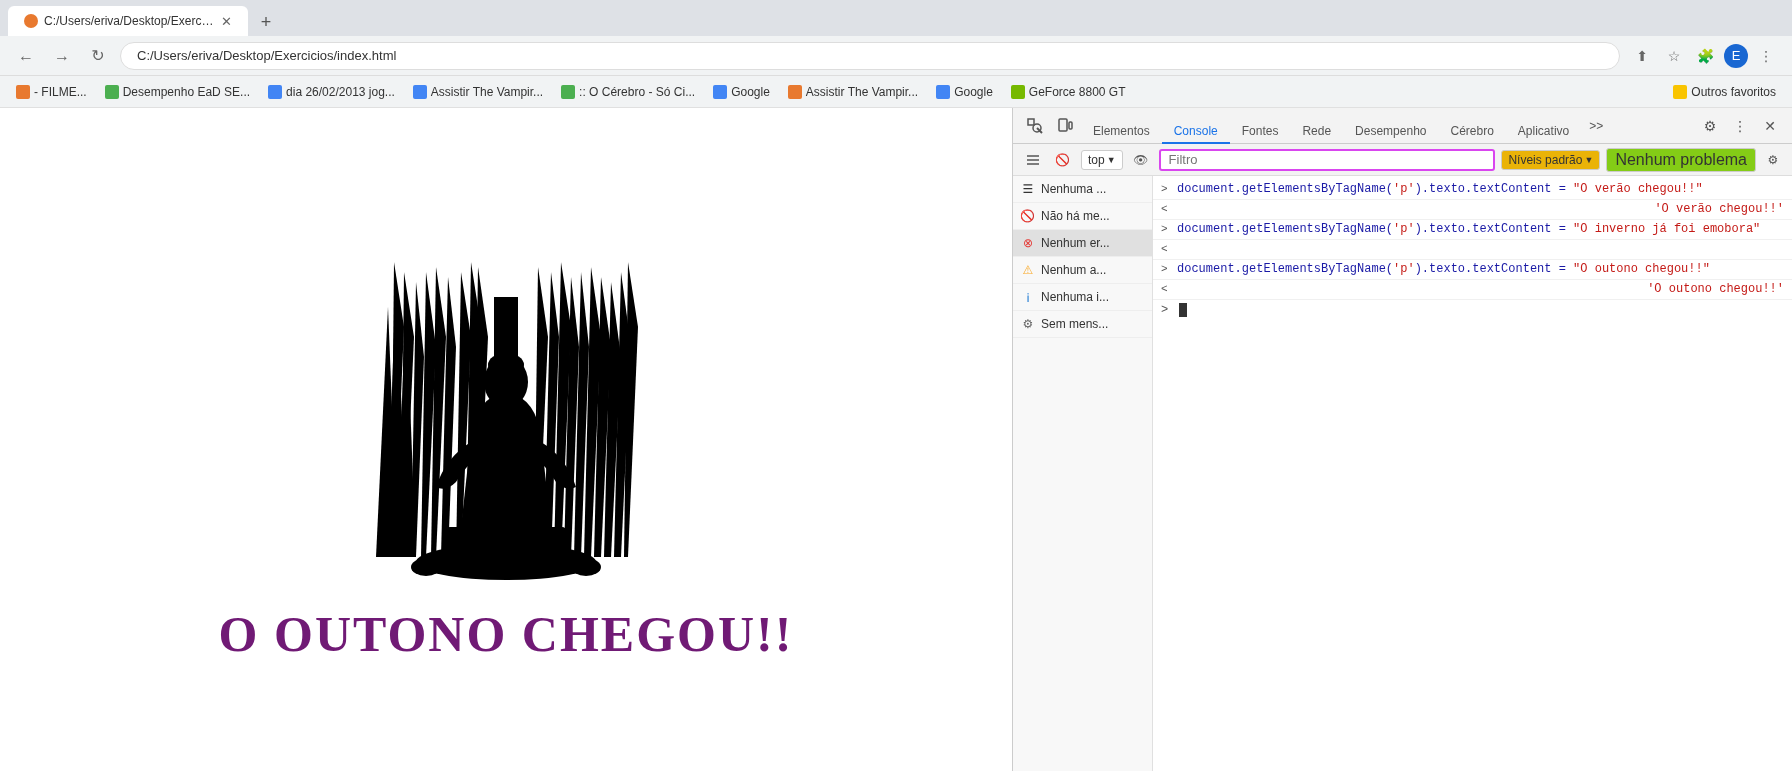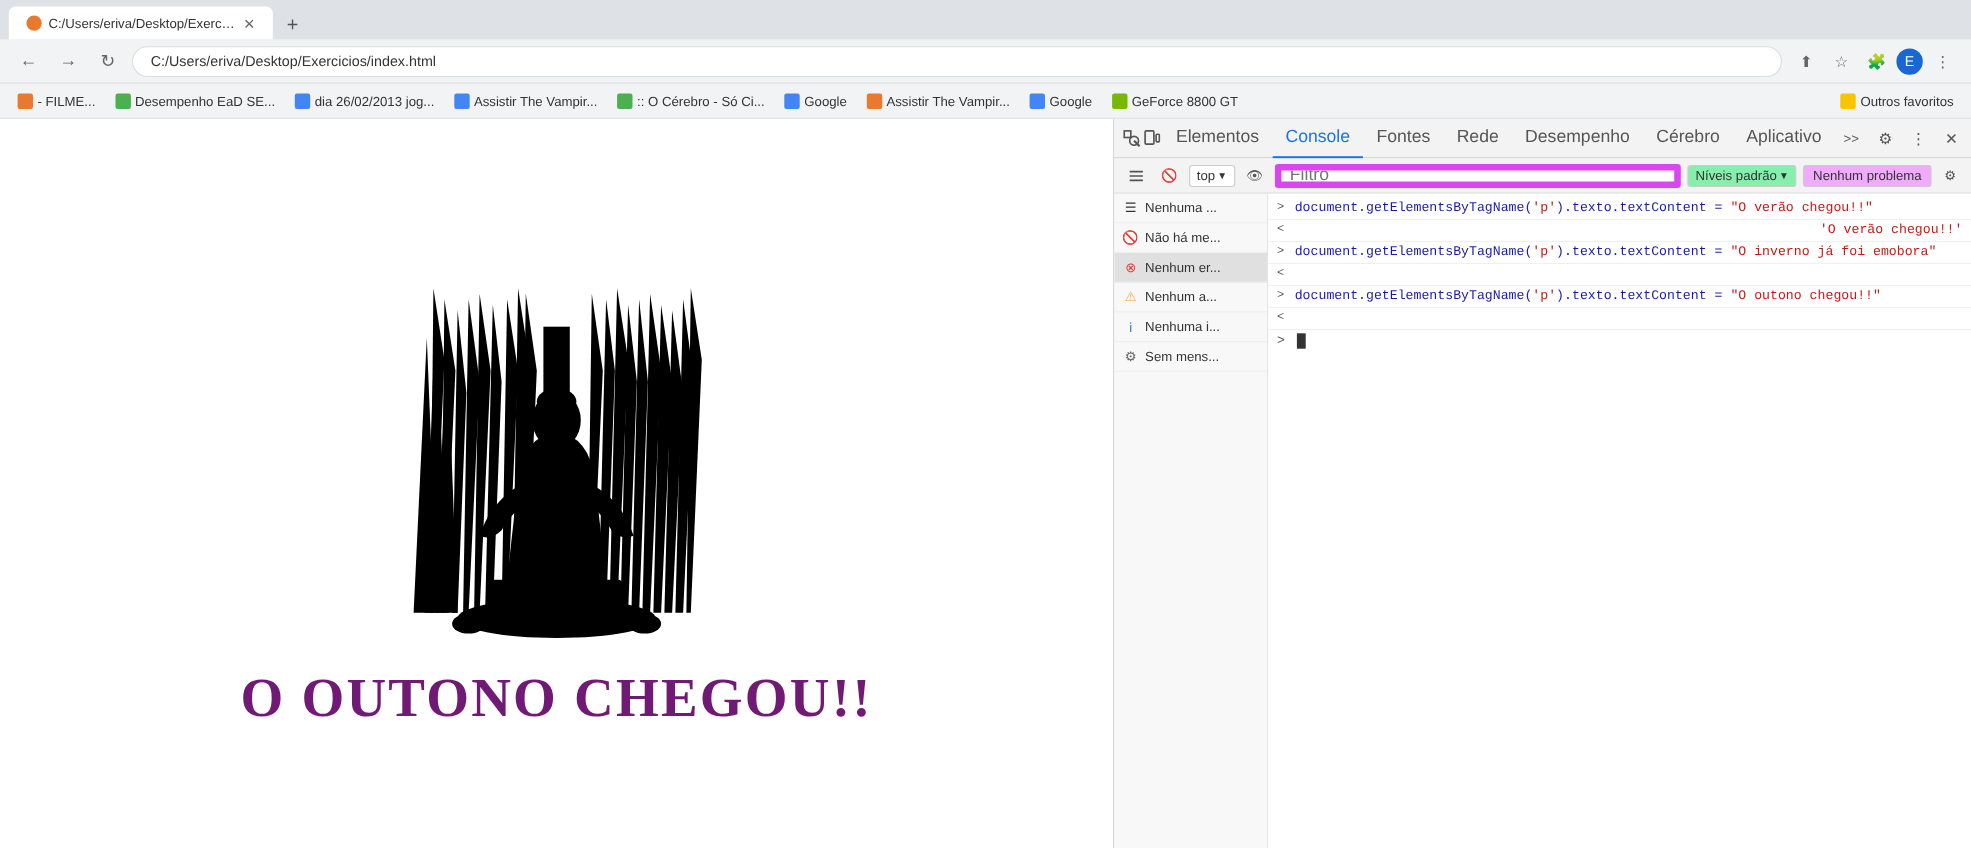--- a/index.html
+++ b/index.html
@@ -158,26 +158,26 @@
     }
 
     .devtools-tabs {
       display: flex;
       align-items: center;
       gap: 0;
       flex: 1;
     }
     .devtools-tab {
       padding: 4px 12px;
-      font-size: 16px;
+      font-size: 12px;
       color: #555;
       cursor: pointer;
       border-bottom: 2px solid transparent;
       height: 36px;
-      display: flex; align-items: center;
+      display: flex; align-items: flex-end;
     }
     .devtools-tab.active {
       color: #1a73e8;
       border-bottom: 2px solid #1a73e8;
     }
     .devtools-tab-more {
       padding: 4px 8px;
       font-size: 12px;
       color: #555;
       cursor: pointer;
@@ -210,43 +210,43 @@
       border: 1px solid #ccc;
       border-radius: 3px;
       font-size: 12px;
       cursor: pointer;
       background: #fff;
       color: #333;
     }
     .filter-input {
       flex: 1;
       height: 22px;
-      border: 6px solid #d946ef;
+      border: 2px solid #d946ef;
       border-radius: 3px;
       padding: 0 8px;
-      font-size: 16px;
+      font-size: 13px;
       outline: none;
     }
     .levels-select {
       display: flex; align-items: center; gap: 2px;
       padding: 2px 6px;
       border: 1px solid #ccc;
       border-radius: 3px;
       font-size: 12px;
       cursor: pointer;
-      background: #86efac;
+      background: #eab308;
       color: #333;
     }
     .no-issues-btn {
       padding: 2px 8px;
       border: 1px solid #ccc;
       border-radius: 3px;
-      font-size: 12px;
+      font-size: 16px;
       cursor: pointer;
-      background: #f0abfc;
+      background: #84cc16;
       color: #333;
     }
     .settings-small-btn {
       width: 22px; height: 22px;
       border: none; background: none;
       display: flex; align-items: center; justify-content: center;
       cursor: pointer; color: #555; font-size: 12px;
     }
 
     
@@ -597,20 +597,21 @@
 
           <div class="console-line">
             <span class="arrow right">&gt;</span>
             <span class="code-text blue">
               document.getElementsByTagName(<span class="str-red">'p'</span>).texto.textContent = <span class="str-red">"O outono chegou!!"</span>
             </span>
           </div>
 
           <div class="console-line">
             <span class="arrow left">&lt;</span>
+            <span class="code-text red">'O outono chegou!!'</span>
           </div>
 
           <div class="console-prompt">
             <span class="arrow">&gt;</span>
             <span class="console-cursor"></span>
           </div>
 
         </div>
       </div>
     </div>

